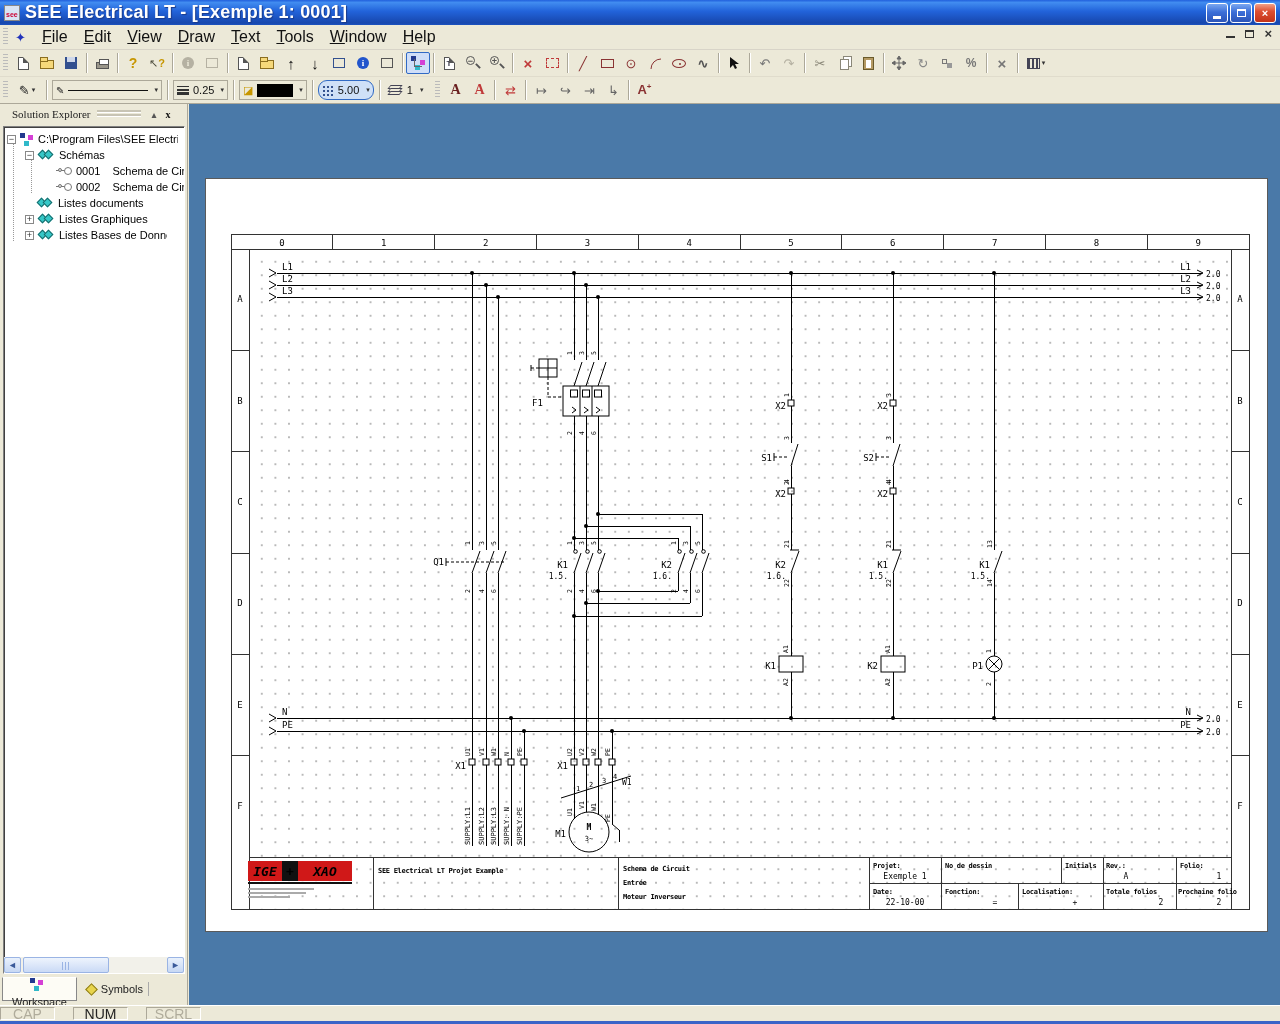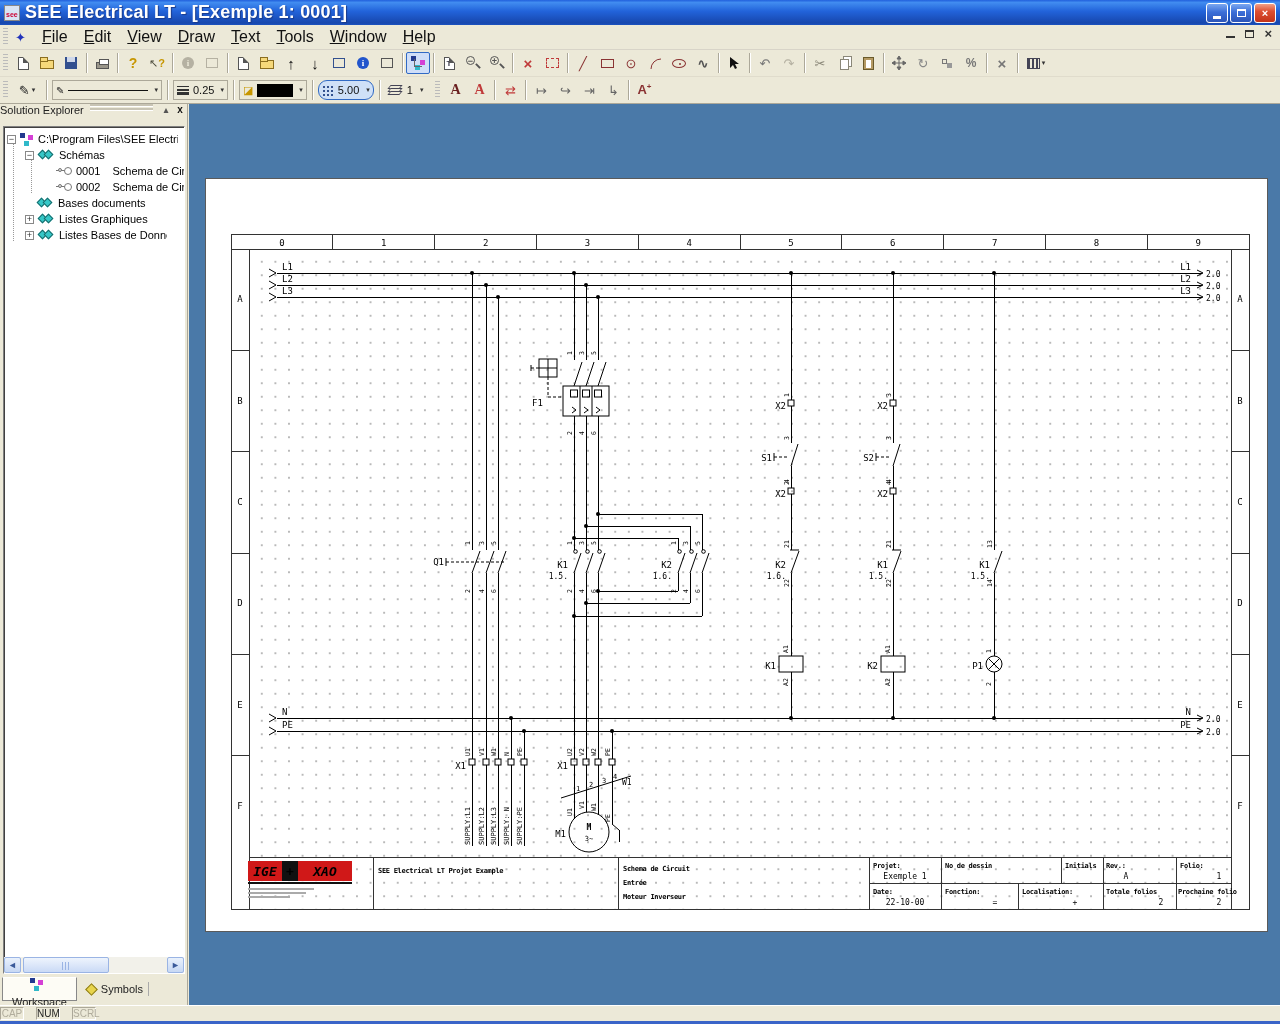--- a/index.html
+++ b/index.html
@@ -79,21 +79,21 @@
   .penic { font-size:13px; color:#222; }
   .lines3 { width:12px; height:9px; background:repeating-linear-gradient(180deg,#333 0 1px,transparent 1px 3px,#333 3px 5px,transparent 5px 6px,#333 6px 9px); }
   .dotgrid { width:11px; height:11px; background:radial-gradient(#33518f 1px,transparent 1.1px); background-size:4px 4px; }
   .layeric { width:13px; height:10px; position:relative; }
   .layeric i{ position:absolute; left:0; width:12px; height:4px; border:1px solid #445; transform:skewX(-40deg); background:#ece9d8; }
   .layeric i:nth-child(1){ top:0; } .layeric i:nth-child(2){ top:3px; } .layeric i:nth-child(3){ top:6px; }
   .bigA { font-size:14px; font-weight:bold; font-family:"Liberation Serif",serif; }
 
   
   .panel { position:absolute; left:0; top:104px; width:188px; height:901px; background:#ece9d8; border-right:1px solid #aca899; }
-  .panel-hdr { height:20px; display:flex; padding:0 0; font-size:11px; color:#222; }
+  .panel-hdr { height:20px; display:flex; align-items:center; padding:0 12px; font-size:11px; color:#222;font-family:Liberation Serif, serif; }
   .panel-hdr .hgrip { flex:1; height:8px; margin:0 6px; background:repeating-linear-gradient(180deg,#c8c4b4 0 2px,#fff 2px 3px,transparent 3px 4px); }
   .panel-hdr .pbtn { width:14px; text-align:center; color:#555; font-size:10px; }
   .treebox { position:absolute; left:3px; top:22px; width:182px; height:848px; background:#fff;
     border:1px solid #808080; border-right-color:#fff; border-bottom-color:#fff; box-shadow:inset 1px 1px 0 #404040; overflow:hidden; }
   .trow { position:absolute; height:16px; display:flex; align-items:center; font-size:11px; color:#000; white-space:nowrap; }
   .exp { width:9px; height:9px; border:1px solid #888; background:#fff; font-size:9px; line-height:7px; text-align:center; color:#333; margin-right:4px; flex:none; }
   .ws-ic { position:relative; width:14px; height:13px; flex:none; margin-right:4px; }
   .ws-ic i { position:absolute; width:5px; height:5px; }
   .ws-ic .a{ left:0; top:0; background:#223a8f; } .ws-ic .b{ right:1px; top:2px; background:#d53fd5; } .ws-ic .c{ left:4px; bottom:0; background:#2fb9c9; }
   .dia-ic { position:relative; width:16px; height:13px; flex:none; margin-right:5px; }
@@ -124,21 +124,21 @@
   svg.schem text { font-family:"DejaVu Sans Mono",monospace; fill:#000; }
   .t9{font-size:9px;} .t8{font-size:8px;} .t7{font-size:7px;} .t65{font-size:6.5px;}
   .mid{text-anchor:middle;} .end{text-anchor:end;} .bold{font-weight:bold;}
   .tbl{font-size:7px; font-weight:bold; letter-spacing:-0.3px;}
   .tbv{font-size:8px;}
   .logo-t{font-size:13px; font-weight:bold; font-style:italic; fill:#fff; font-family:"Liberation Sans",sans-serif;}
 
   
   .statusbar { position:absolute; left:0; top:1005px; width:1280px; height:16px; background:#ece9d8; border-top:1px solid #fff; display:flex; align-items:center; font-size:11px; color:#222; }
   .statusbar .msg { padding-left:6px; flex:1; }
-  .scell { width:24px; text-align:center; font-size:10px; border:1px solid; border-color:#aca899 #fff #fff #aca899; margin-right:12px; height:13px; line-height:12px; }
+  .scell { width:55px; text-align:center; font-size:14px; border:1px solid; border-color:#aca899 #fff #fff #aca899; margin-right:18px; height:13px; line-height:12px; }
   .scell.off { color:#b0ac9c; }
   .bstrip { position:absolute; left:0; top:1021px; width:1280px; height:3px; background:#3a64c8; }
 </style>
 </head>
 <body>
 
 <div class="titlebar">
   <span class="appicon"></span>
   <span class="title">SEE Electrical LT - [Exemple 1: 0001]</span>
   <div class="winbtns">
@@ -435,21 +435,21 @@
         </span>
       <span>0002</span>
       <span style="width:12px"></span>
       <span style="width:86px;overflow:hidden;white-space:nowrap">Schema de Circuit</span>
     </div>
     <div class="trow" style="left:33px;top:68px">
       <span class="dia-ic">
           <i></i>
           <i></i>
         </span>
-      <span>Bases documents</span>
+      <span>Listes documents</span>
     </div>
     <div class="trow" style="left:21px;top:84px">
       <span class="exp">+</span>
       <span class="dia-ic">
           <i></i>
           <i></i>
         </span>
       <span>Listes Graphiques</span>
     </div>
     <div class="trow" style="left:21px;top:100px">

